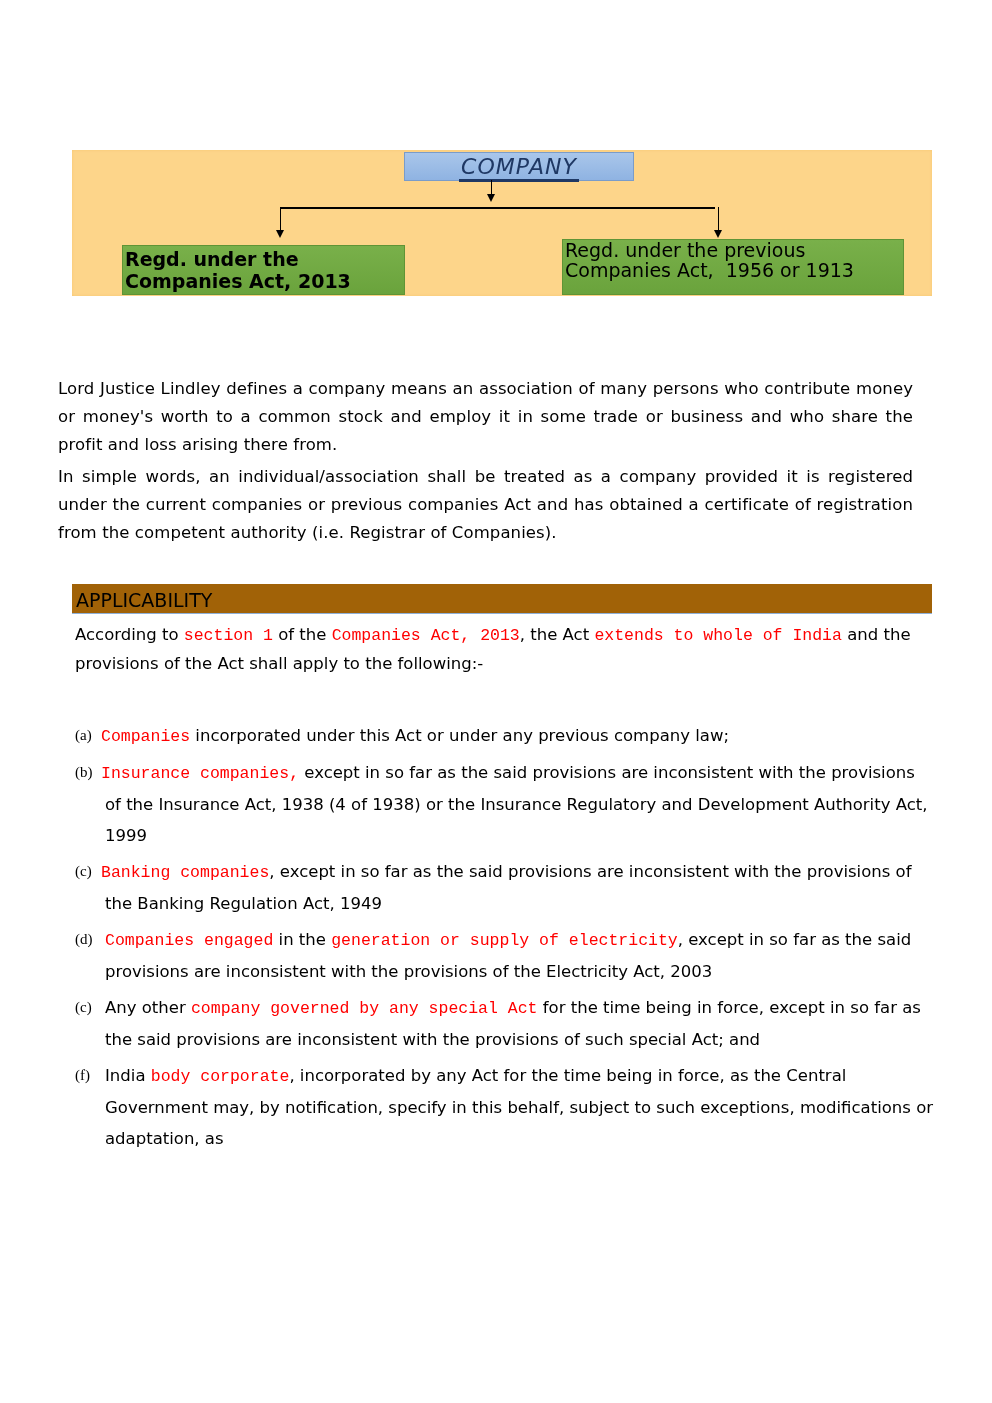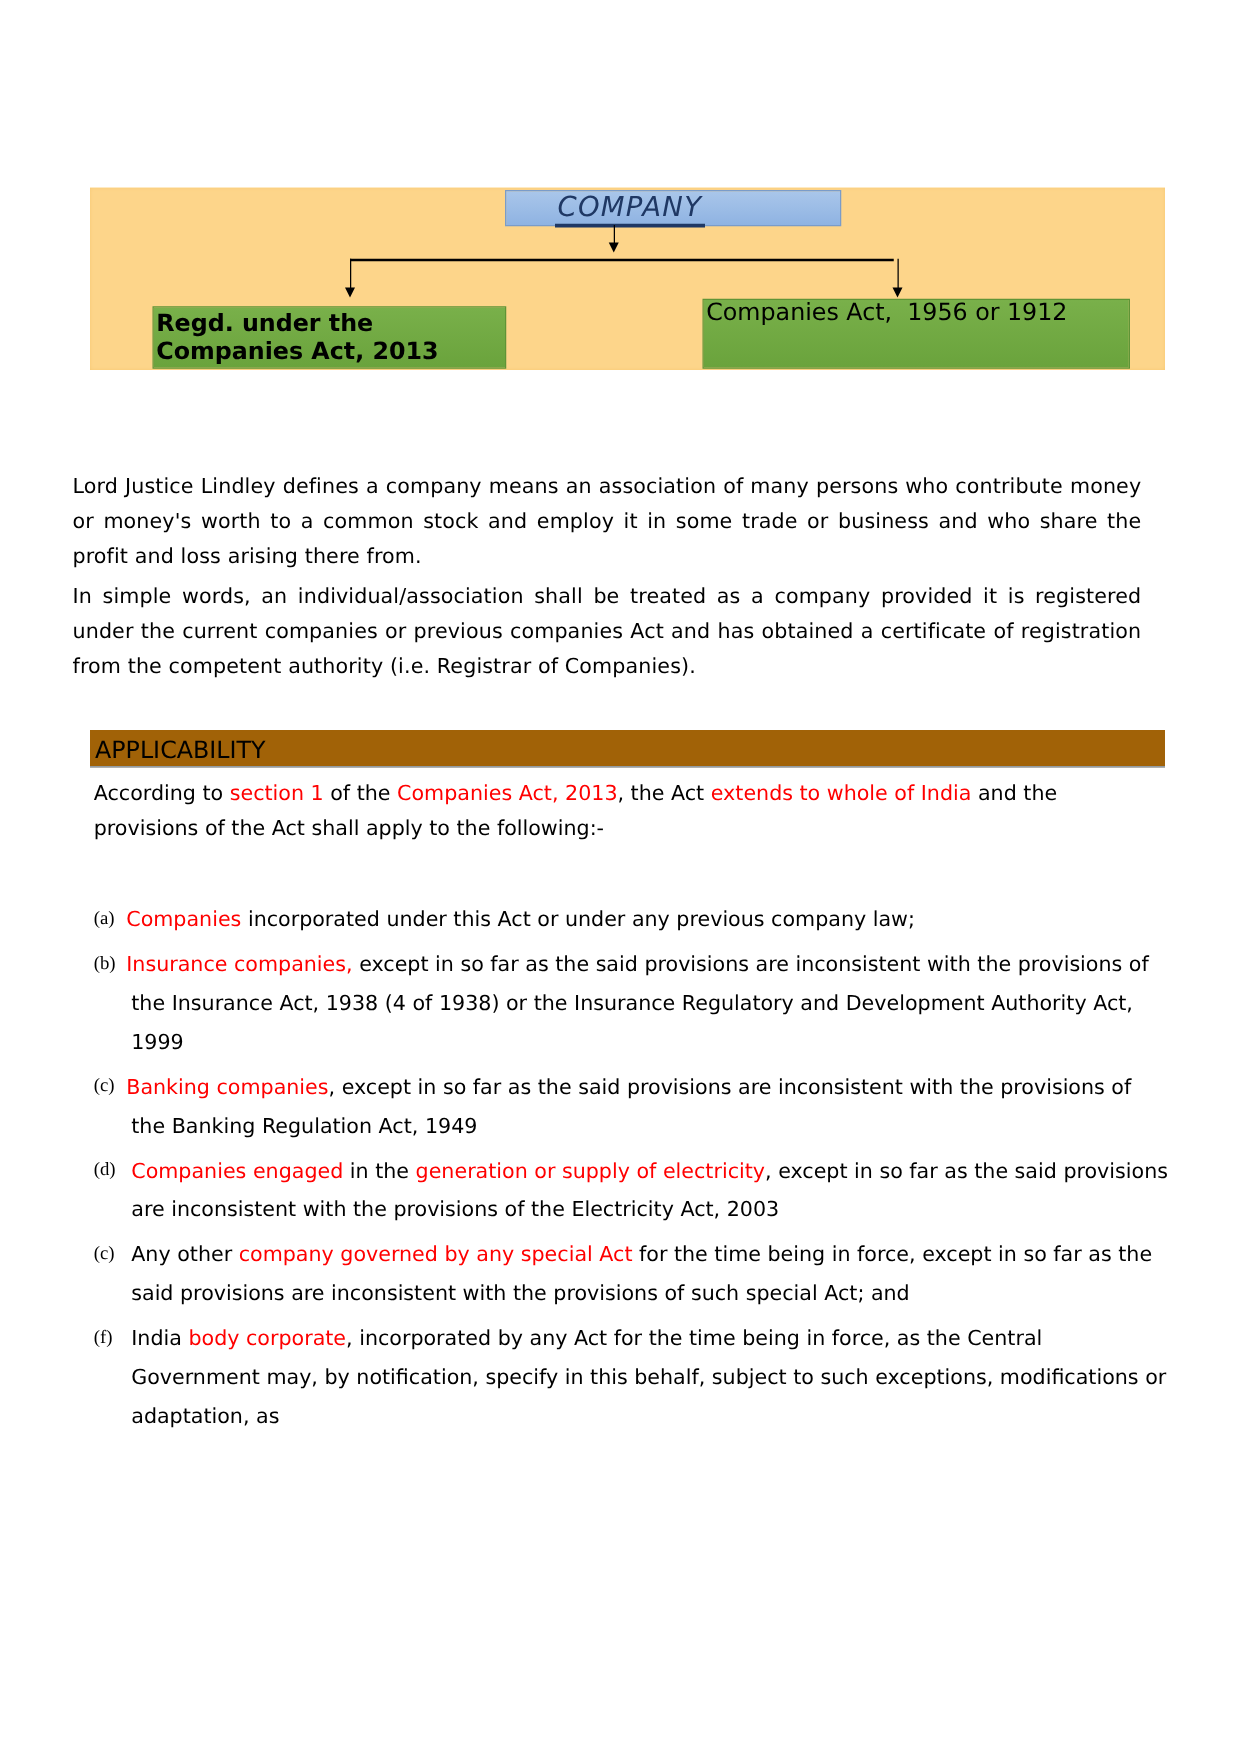--- a/index.html
+++ b/index.html
@@ -9,24 +9,24 @@
     }
     .chart-box {
       position: absolute; left: 72px; top: 150px; width: 860px; height: 146px;
       background: #fdd58a;
       box-shadow: 0 0 3px #f6c772 inset;
     }
     .root-node {
       position: absolute; left: 332px; top: 2px; width: 228px; height: 27px;
       background: linear-gradient(#a9c6ea, #8fb3e2);
       border: 1px solid #7a9cc9;
+      text-align: center;
       font-family: "DejaVu Sans", sans-serif; font-style: italic;
       font-size: 22px; line-height: 27px; color: #1f3864;
       letter-spacing: 1px;
-      padding-left: 39px;
     }
     .root-node span { border-bottom: 3px solid #1f3864; padding: 0 2px; }
     .line { position: absolute; background: #000; }
     .arrow-head {
       position: absolute; width: 0; height: 0;
       border-left: 4px solid transparent; border-right: 4px solid transparent;
       border-top: 8px solid #000;
     }
     .leaf {
       position: absolute;
@@ -51,21 +51,21 @@
     .section-header {
       position: absolute; left: 72px; top: 584px; width: 860px; height: 30px;
       background: #a16207; border-bottom: 1px solid #8fb0d8;
       font-family: "DejaVu Sans", sans-serif; font-size: 19px; line-height: 32px;
       padding-left: 4px; box-sizing: border-box;
     }
     .intro {
       position: absolute; left: 75px; top: 621px; width: 855px;
       font-family: "DejaVu Sans", sans-serif; font-size: 16.5px; line-height: 28px;
     }
-    .red { color: #ff0000; }
+    .red { color: #ff0000; font-family: Liberation Mono, monospace; }
 
     .list { position: absolute; left: 75px; top: 720px; width: 860px; }
     .item {
       position: relative; padding-left: 30px; margin-bottom: 5px;
       font-family: "DejaVu Sans", sans-serif; font-size: 16.5px; line-height: 31px;
     }
     .item .marker {
       position: absolute; left: 0; top: 0;
       font-family: "Liberation Serif", serif; font-size: 15px; font-weight: normal;
     }
@@ -89,21 +89,22 @@
   <div class="arrow-head" style="left:204px;top:80px;"></div>
 
   <div class="line" style="left:646px;top:57px;width:1px;height:25px;"></div>
   <div class="arrow-head" style="left:642px;top:80px;"></div>
 
   <div class="leaf leaf-left">
     <div>Regd. under the</div>
     <div>Companies Act, 2013</div>
   </div>
   <div class="leaf leaf-right">
-    <div style="white-space:pre;">Companies Act,  1956 or 1912</div>
+    <div>Regd. under the previous</div>
+    <div style="white-space:pre;">Companies Act,  1956 or 1913</div>
   </div>
 </div>
 
 <p class="para para1" style="margin:0;">Lord Justice Lindley defines a company means an association of many persons who contribute money or money's worth to a common stock and employ it in some trade or business and who share the profit and loss arising there from.</p>
 <p class="para para2" style="margin:0;">In simple words, an individual/association shall be treated as a company provided it is registered under the current companies or previous companies Act and has obtained a certificate of registration from the competent authority (i.e. Registrar of Companies).</p>
 
 <div class="section-header">APPLICABILITY</div>
 
 <p class="intro" style="margin:0;">
   <span>According to </span><span class="red">section 1</span><span> of the </span><span class="red">Companies Act, 2013</span><span>, the Act </span><span class="red">extends to whole of India</span><span> and the provisions of the Act shall apply to the following:-</span>

